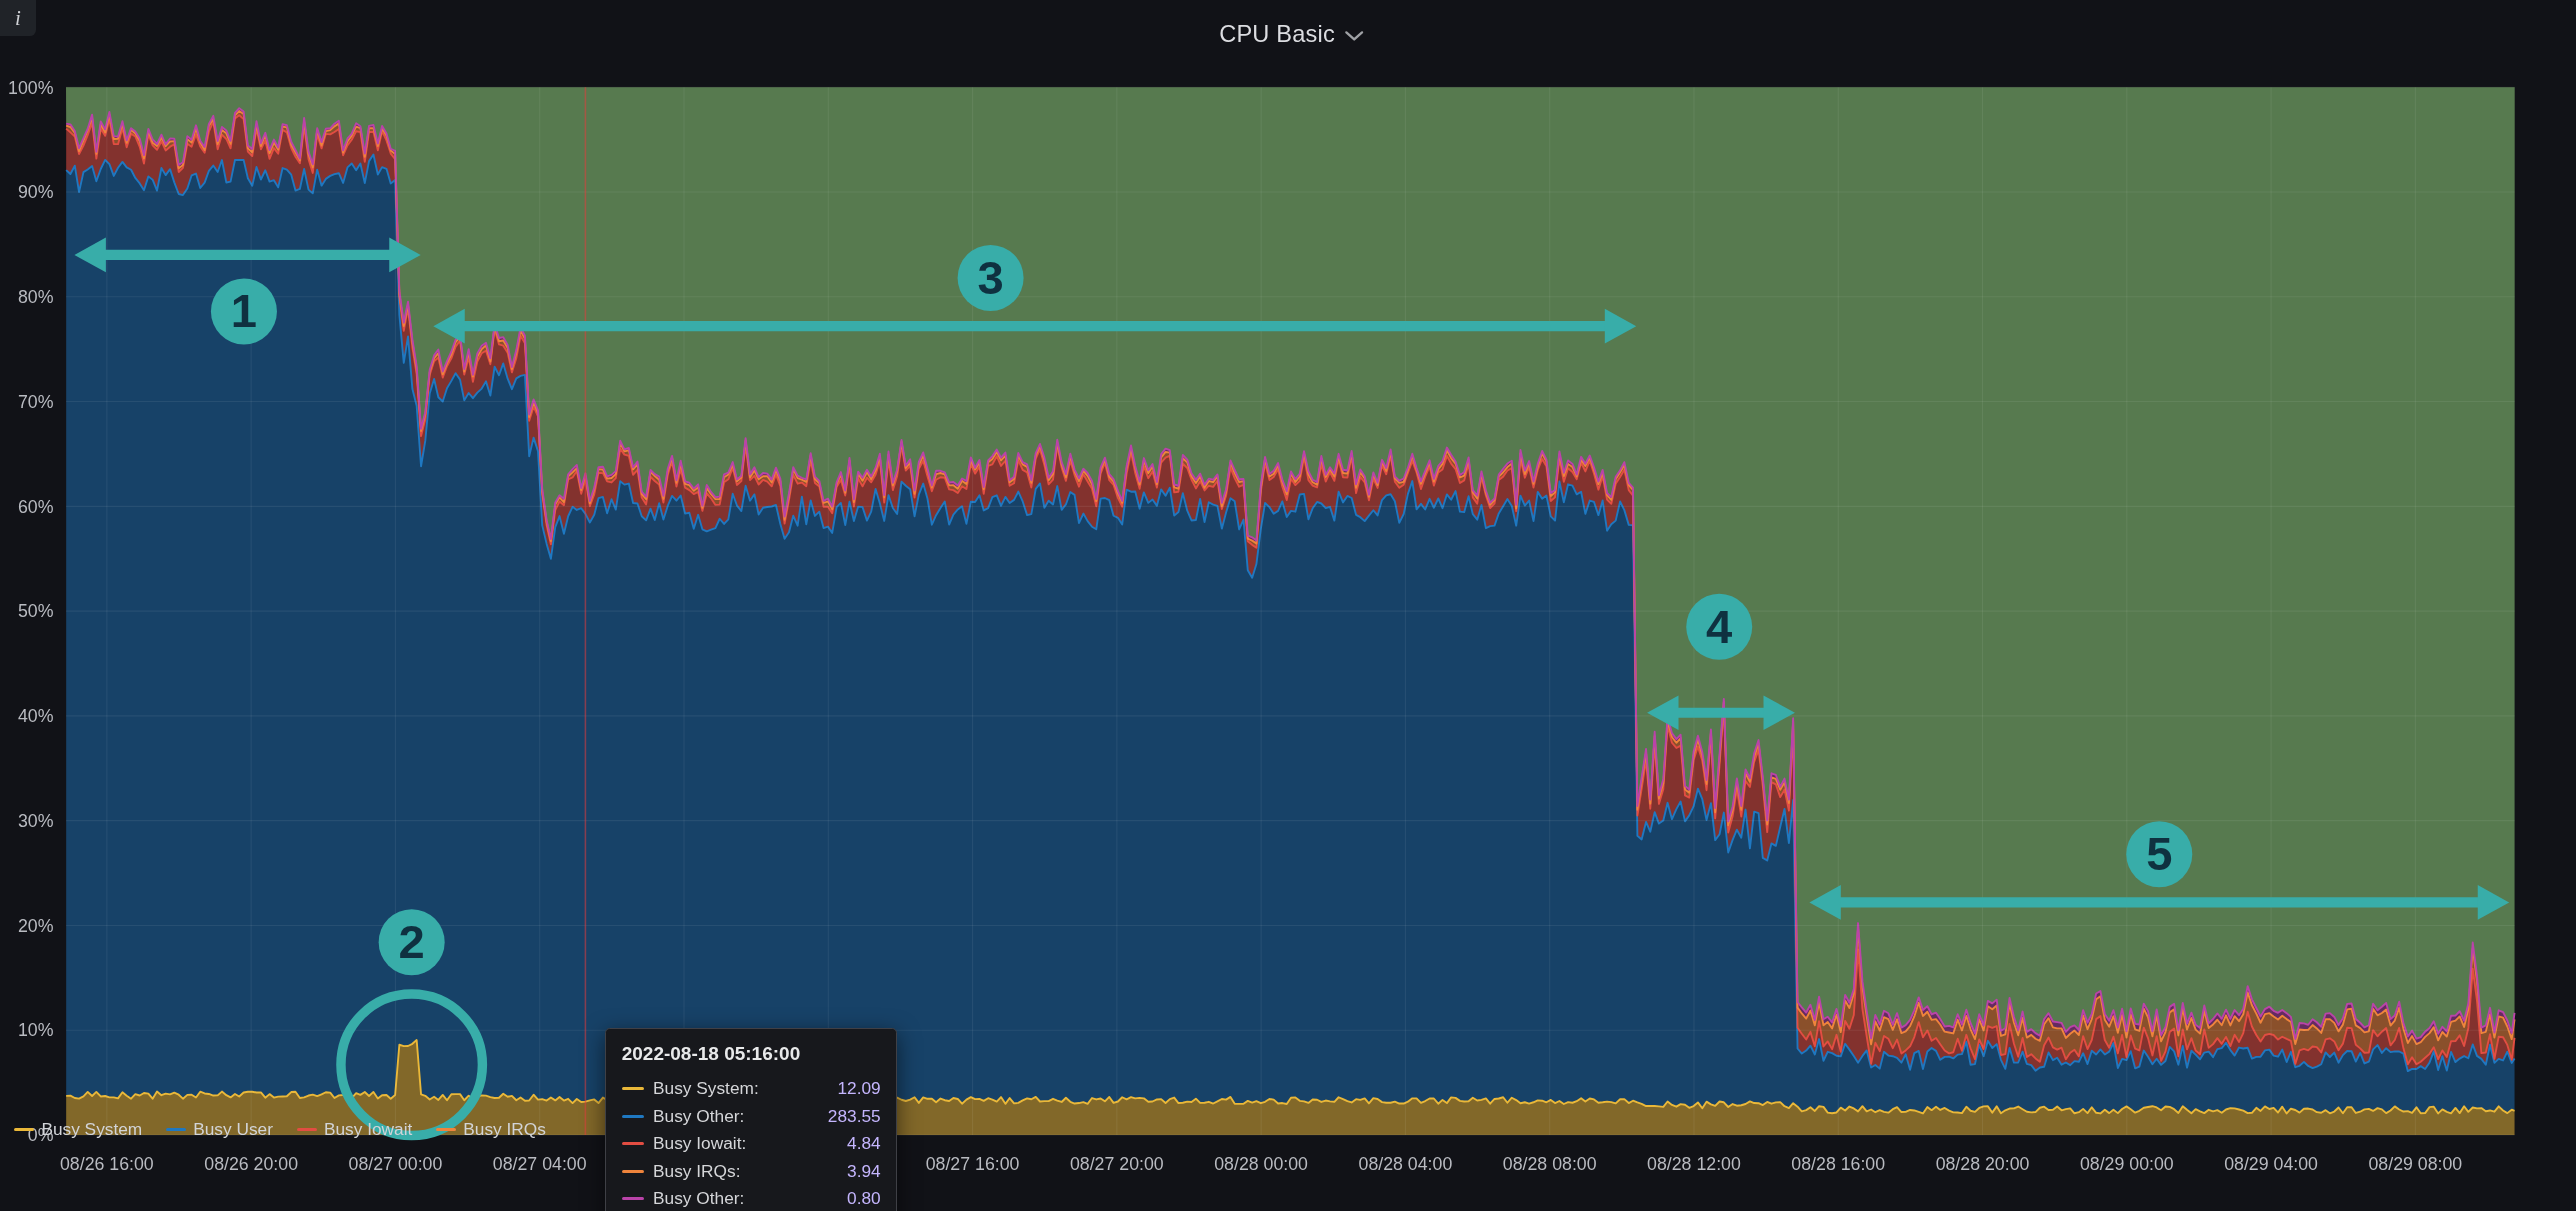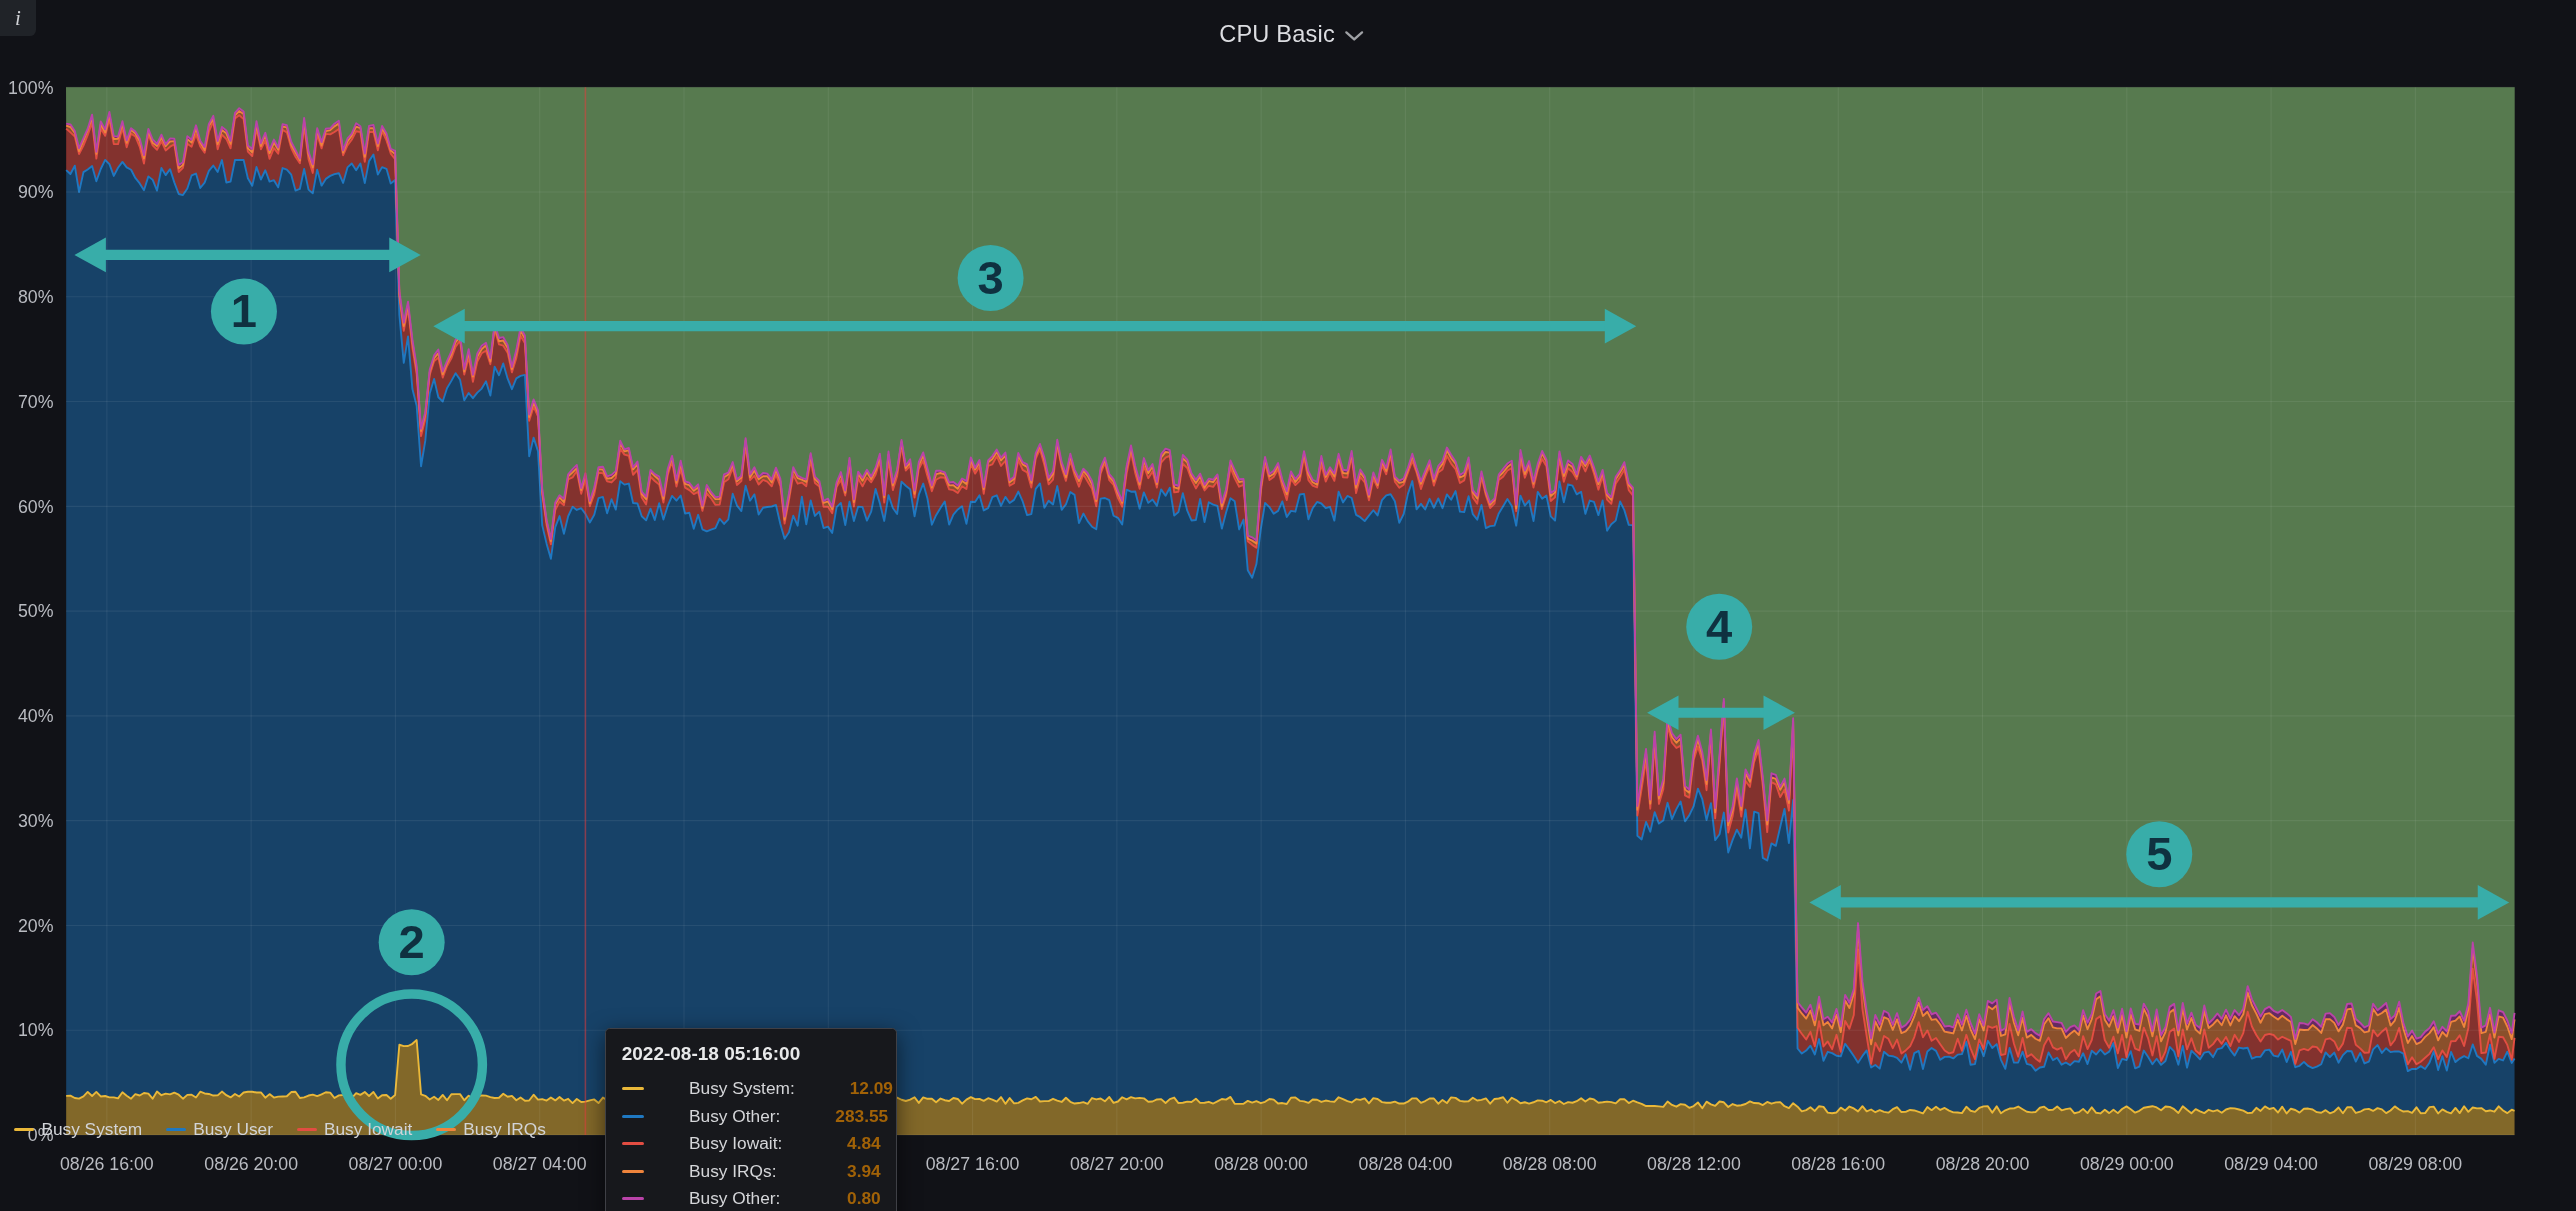--- a/index.html
+++ b/index.html
@@ -8,23 +8,23 @@
     display:flex;align-items:center;justify-content:center;font-size:21px;font-style:italic;
     font-family:"Liberation Serif",serif;border-radius:0 0 6.3px 0;z-index:6;cursor:pointer;}
   .header{position:absolute;top:0;left:8px;right:0;height:69px;display:flex;align-items:center;justify-content:center;z-index:5;}
   .title-wrap{display:flex;align-items:center;gap:9.4px;cursor:pointer;}
   .panel-title{font-size:23.6px;color:#dcdde1;font-weight:500;letter-spacing:0.2px;}
   .chevron{display:flex;align-items:center;margin-top:3.1px;}
   #chart-svg{position:absolute;left:0;top:0;width:2576px;height:1212px;font-family:"Liberation Sans",sans-serif;}
   .tooltip{position:absolute;left:605px;top:1028px;width:259px;background:#17181c;border:0.8px solid #3f4046;
     border-radius:4.7px;padding:14px 15.7px 20.4px 15.7px;z-index:20;box-shadow:0 6.3px 22px rgba(0,0,0,.55);}
   .tooltip-header{font-size:19px;font-weight:700;color:#e8e9ea;margin-bottom:10.2px;white-space:nowrap;}
-  .tooltip-row{display:flex;align-items:center;height:27.5px;font-size:17.3px;color:#d5d6d9;white-space:nowrap;gap:36px;}
+  .tooltip-row{display:flex;align-items:center;height:27.5px;font-size:17.3px;color:#d5d6d9;white-space:nowrap;}
   .t-dash{width:22px;height:3.1px;border-radius:1.6px;margin-right:9.4px;flex:none;}
-  .t-val{margin-left:auto;font-weight:700;color:#a16207;padding-left:19px;}
+  .t-val{margin-left:auto;font-weight:400;color:#c4b5fd;padding-left:19px;}
   .legend{position:absolute;left:14px;top:1119px;display:flex;align-items:center;gap:23.6px;z-index:10;}
   .legend-item{display:flex;align-items:center;gap:7px;font-size:17.3px;color:#d2d4d8;cursor:pointer;white-space:nowrap;}
   .l-dash{width:20.4px;height:3.1px;border-radius:1.6px;flex:none;}
 </style>
 </head>
 <body>
 
 <div id="root">
 
   <div class="info-corner">

